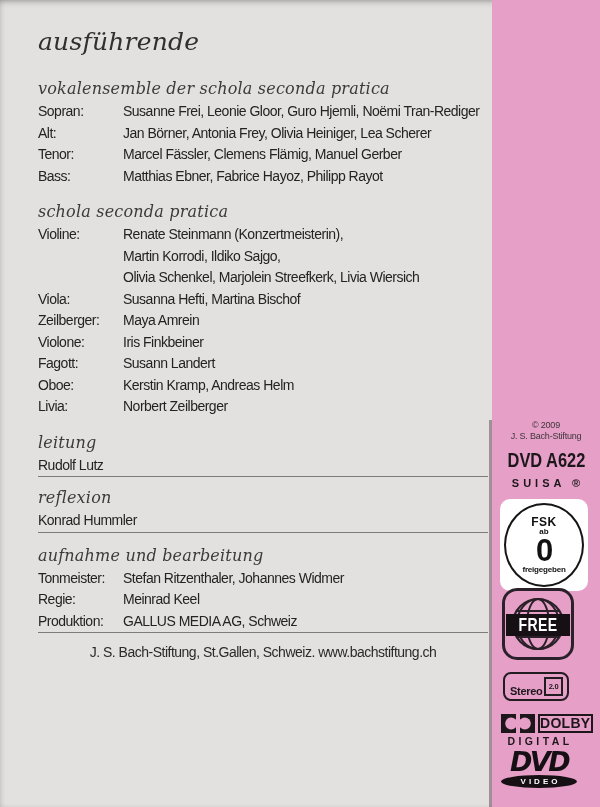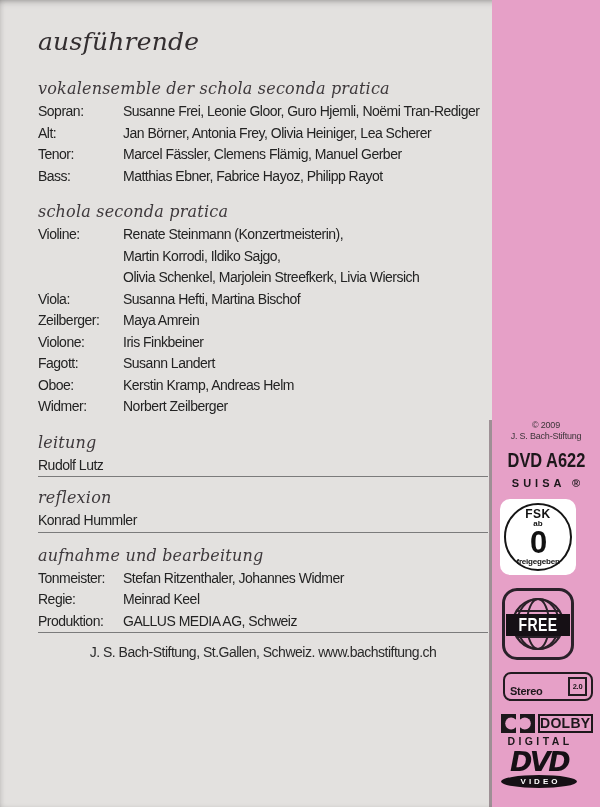--- a/index.html
+++ b/index.html
@@ -45,39 +45,39 @@
     position:absolute;top:0;right:0;width:108px;height:807px;
     background:#e6a0c7;z-index:2;
   }
   .fold{position:absolute;left:-3px;top:420px;bottom:0;width:3px;background:rgba(74,46,60,.45);}
   .side .abs{position:absolute;}
   .copyright{top:420px;left:0;width:100%;text-align:center;font-size:9px;line-height:10.5px;color:#3c3539;letter-spacing:-0.2px;}
   .catalog{top:449px;left:0;width:100%;text-align:center;font-size:20px;font-weight:bold;color:#1d171b;}
   .catalog span{display:inline-block;transform:scaleX(.82);transform-origin:center;letter-spacing:0;}
   .suisa{top:477px;left:0;width:100%;text-align:center;font-size:11px;font-weight:bold;color:#1d171b;letter-spacing:4px;text-indent:4px;}
   
-  .fsk{left:8px;top:499px;width:76px;height:76px;background:#fff;border-radius:10px;}
+  .fsk{left:8px;top:499px;width:76px;height:92px;background:#fff;border-radius:10px;padding-left:12px;}
   .fsk .circle{
     position:absolute;inset:4px;border:2px solid #151515;border-radius:50%;
     display:flex;flex-direction:column;align-items:center;justify-content:center;color:#111;
   }
   .fsk .f1{font-size:12px;font-weight:bold;line-height:11px;letter-spacing:.5px;}
   .fsk .f2{font-size:8px;font-weight:bold;line-height:8px;}
   .fsk .f3{font-size:31px;font-weight:bold;line-height:29px;letter-spacing:-1px;}
   .fsk .f4{font-size:8px;font-weight:bold;line-height:9px;letter-spacing:-0.2px;text-align:center;}
   
   .free{left:10px;top:588px;width:66px;height:66px;border:3px solid #2a212a;border-radius:15px;}
   .free svg{position:absolute;left:0;top:0;}
   .free .band-label{
     position:absolute;left:0;top:23px;width:100%;height:22px;
     color:#fff;font-size:18px;font-weight:bold;text-align:center;line-height:22px;
   }
   .free .band-label span{display:inline-block;transform:scaleX(.78);transform-origin:center;letter-spacing:.5px;}
   
-  .stereo{left:11px;top:672px;width:62px;height:25px;border:2.5px solid #221b20;border-radius:8px;padding-left:24px;}
+  .stereo{left:11px;top:672px;width:62px;height:25px;border:2.5px solid #221b20;border-radius:8px;}
   .stereo .st-label{position:absolute;left:5px;bottom:2px;font-size:11px;font-weight:bold;color:#1d171b;letter-spacing:-0.3px;}
   .stereo .ch-box{
     position:absolute;right:4px;top:3px;width:15px;height:15px;border:2px solid #221b20;
     font-size:7.5px;font-weight:bold;color:#1d171b;text-align:center;line-height:15px;letter-spacing:-0.3px;
   }
   
   .dolby{left:9px;top:714px;width:76px;}
   .dolby .topline{display:flex;align-items:stretch;height:19px;}
   .dolby .dd{flex:none;}
   .dolby .dolby-box{
@@ -155,21 +155,21 @@
       </div>
       <div class="row">
         <span class="lbl">Fagott:</span>
         <span class="val">Susann Landert</span>
       </div>
       <div class="row">
         <span class="lbl">Oboe:</span>
         <span class="val">Kerstin Kramp, Andreas Helm</span>
       </div>
       <div class="row">
-        <span class="lbl">Widmer:</span>
+        <span class="lbl">Livia:</span>
         <span class="val">Norbert Zeilberger</span>
       </div>
     </section>
 
     <section class="sec-leitung">
       <h2 class="sec">leitung</h2>
       <div class="line">Rudolf Lutz</div>
     </section>
 
     <hr class="rule rule-1">

